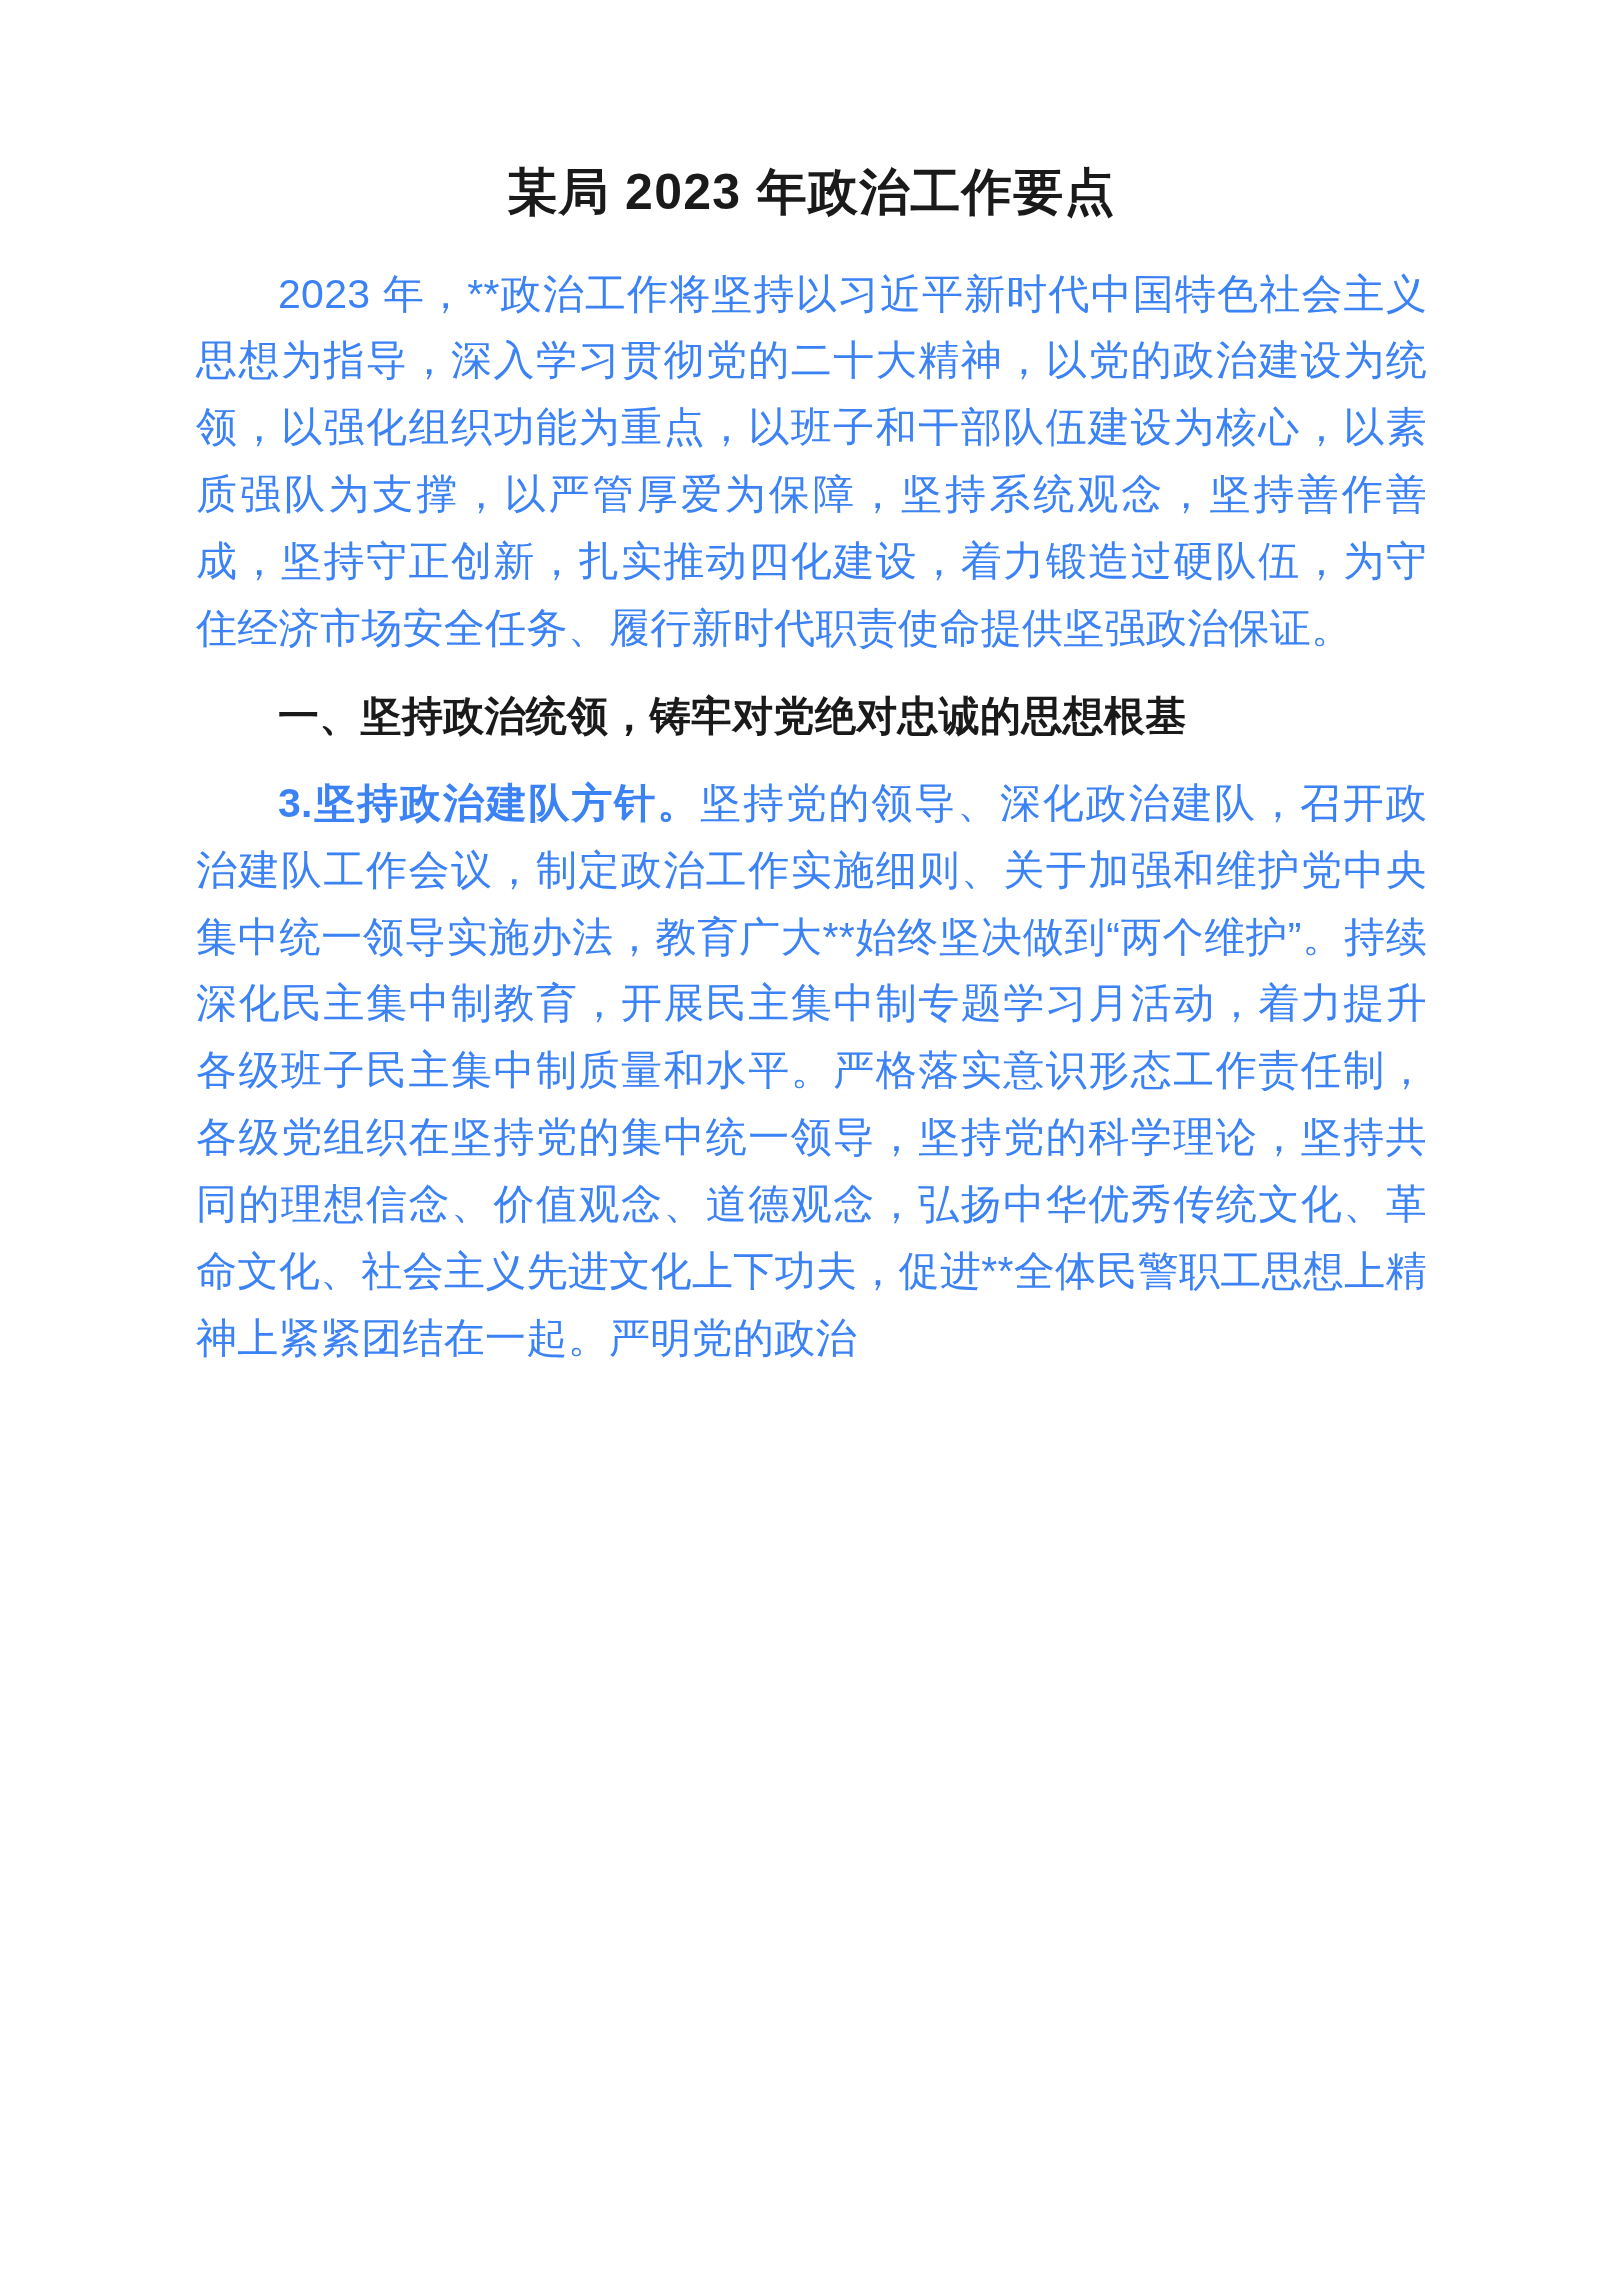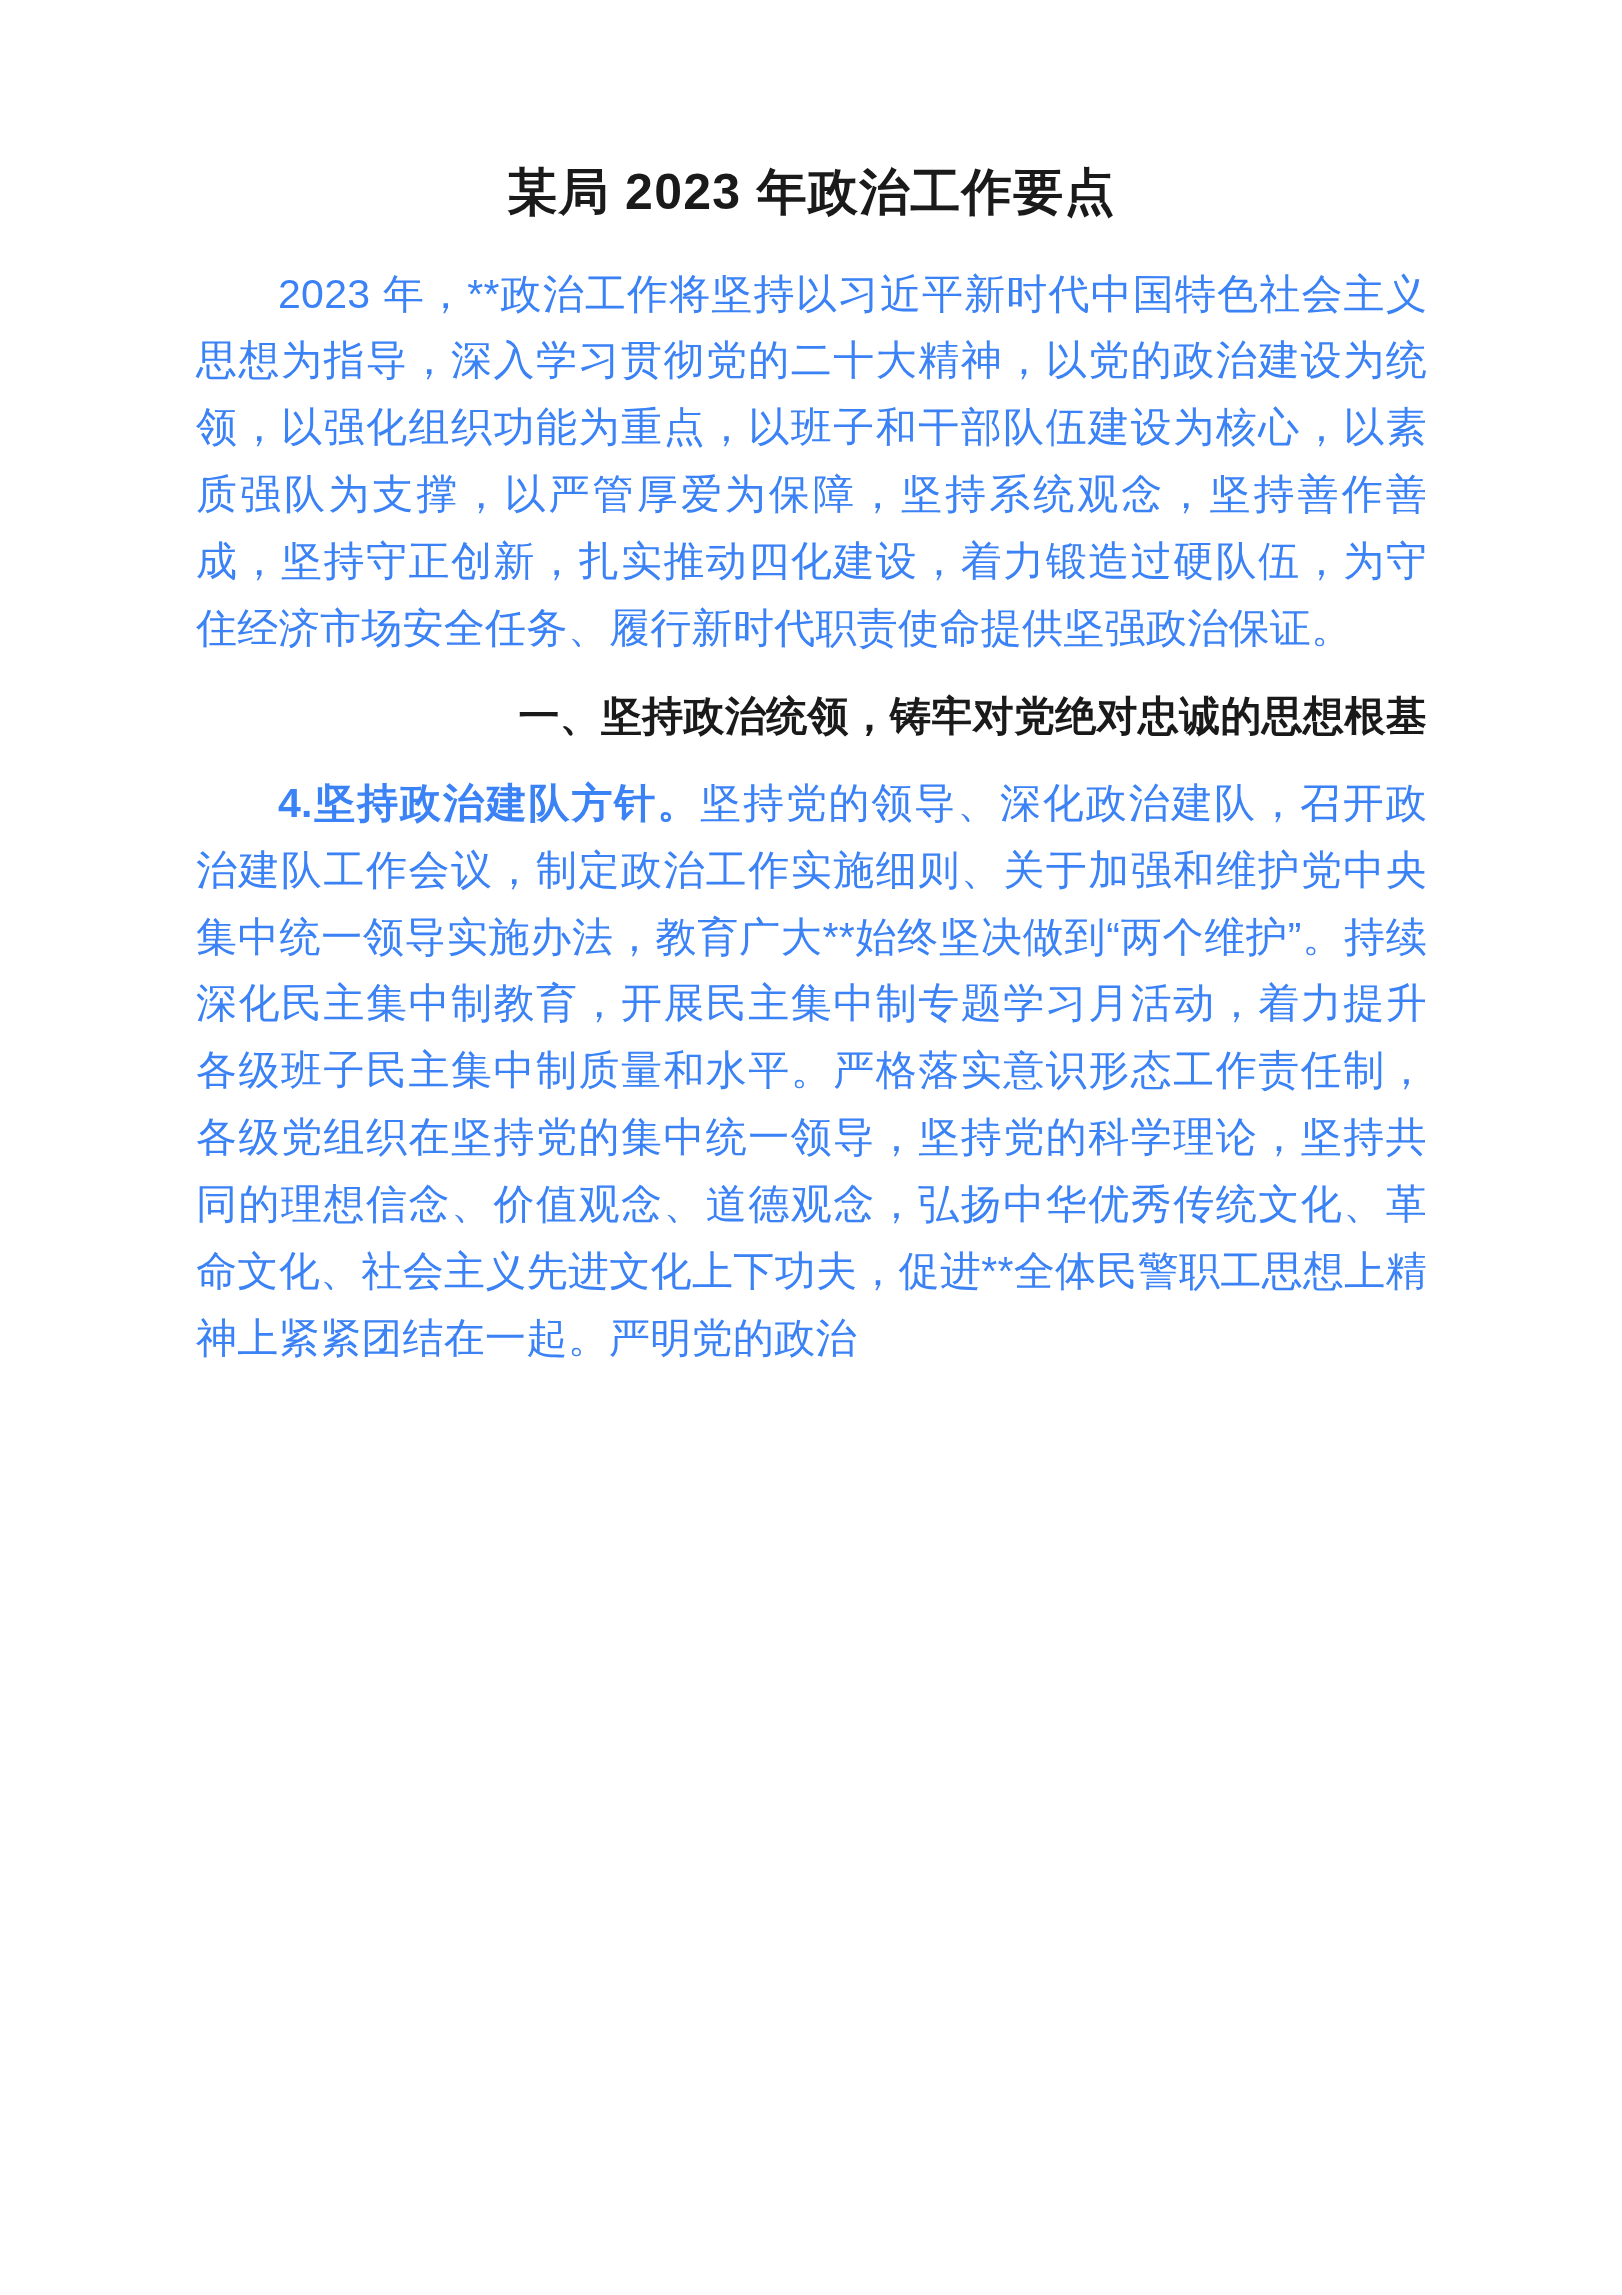--- a/index.html
+++ b/index.html
@@ -42,36 +42,35 @@
     color: #3b82f6;
   }
   .heading-1 {
     font-size: 41px;
     font-weight: 700;
     line-height: 1.63;
     text-indent: 2em;
     margin: 17px 0 19.6px 0;
     letter-spacing: 0.3px;
     color: #1a1a1a;
-    text-align: right;
   }
   .para .lead {
     font-weight: 700;
   }
   .para-last {
     margin-bottom: 0;
   }
 </style>
 </head>
 <body>
 
 <div class="page">
 
   <h1 class="doc-title" id="title-el">某局 2023 年政治工作要点</h1>
 
   <p class="para" id="intro-el">2023 年，**政治工作将坚持以习近平新时代中国特色社会主义思想为指导，深入学习贯彻党的二十大精神，以党的政治建设为统领，以强化组织功能为重点，以班子和干部队伍建设为核心，以素质强队为支撑，以严管厚爱为保障，坚持系统观念，坚持善作善成，坚持守正创新，扎实推动四化建设，着力锻造过硬队伍，为守住经济市场安全任务、履行新时代职责使命提供坚强政治保证。</p>
 
   <p class="heading-1" id="heading-el">一、坚持政治统领，铸牢对党绝对忠诚的思想根基</p>
 
-  <p class="para para-last" id="item1-el"><span class="lead" id="item1-lead-el">4.坚持政治建队方针。</span><span id="item1-body-el">坚持党的领导、深化政治建队，召开政治建队工作会议，制定政治工作实施细则、关于加强和维护党中央集中统一领导实施办法，教育广大**始终坚决做到“两个维护”。持续深化民主集中制教育，开展民主集中制专题学习月活动，着力提升各级班子民主集中制质量和水平。严格落实意识形态工作责任制，各级党组织在坚持党的集中统一领导，坚持党的科学理论，坚持共同的理想信念、价值观念、道德观念，弘扬中华优秀传统文化、革命文化、社会主义先进文化上下功夫，促进**全体民警职工思想上精神上紧紧团结在一起。严明党的政治</span></p>
+  <p class="para para-last" id="item1-el"><span class="lead" id="item1-lead-el">3.坚持政治建队方针。</span><span id="item1-body-el">坚持党的领导、深化政治建队，召开政治建队工作会议，制定政治工作实施细则、关于加强和维护党中央集中统一领导实施办法，教育广大**始终坚决做到“两个维护”。持续深化民主集中制教育，开展民主集中制专题学习月活动，着力提升各级班子民主集中制质量和水平。严格落实意识形态工作责任制，各级党组织在坚持党的集中统一领导，坚持党的科学理论，坚持共同的理想信念、价值观念、道德观念，弘扬中华优秀传统文化、革命文化、社会主义先进文化上下功夫，促进**全体民警职工思想上精神上紧紧团结在一起。严明党的政治</span></p>
 
 </div>
 
 
 </body></html>

